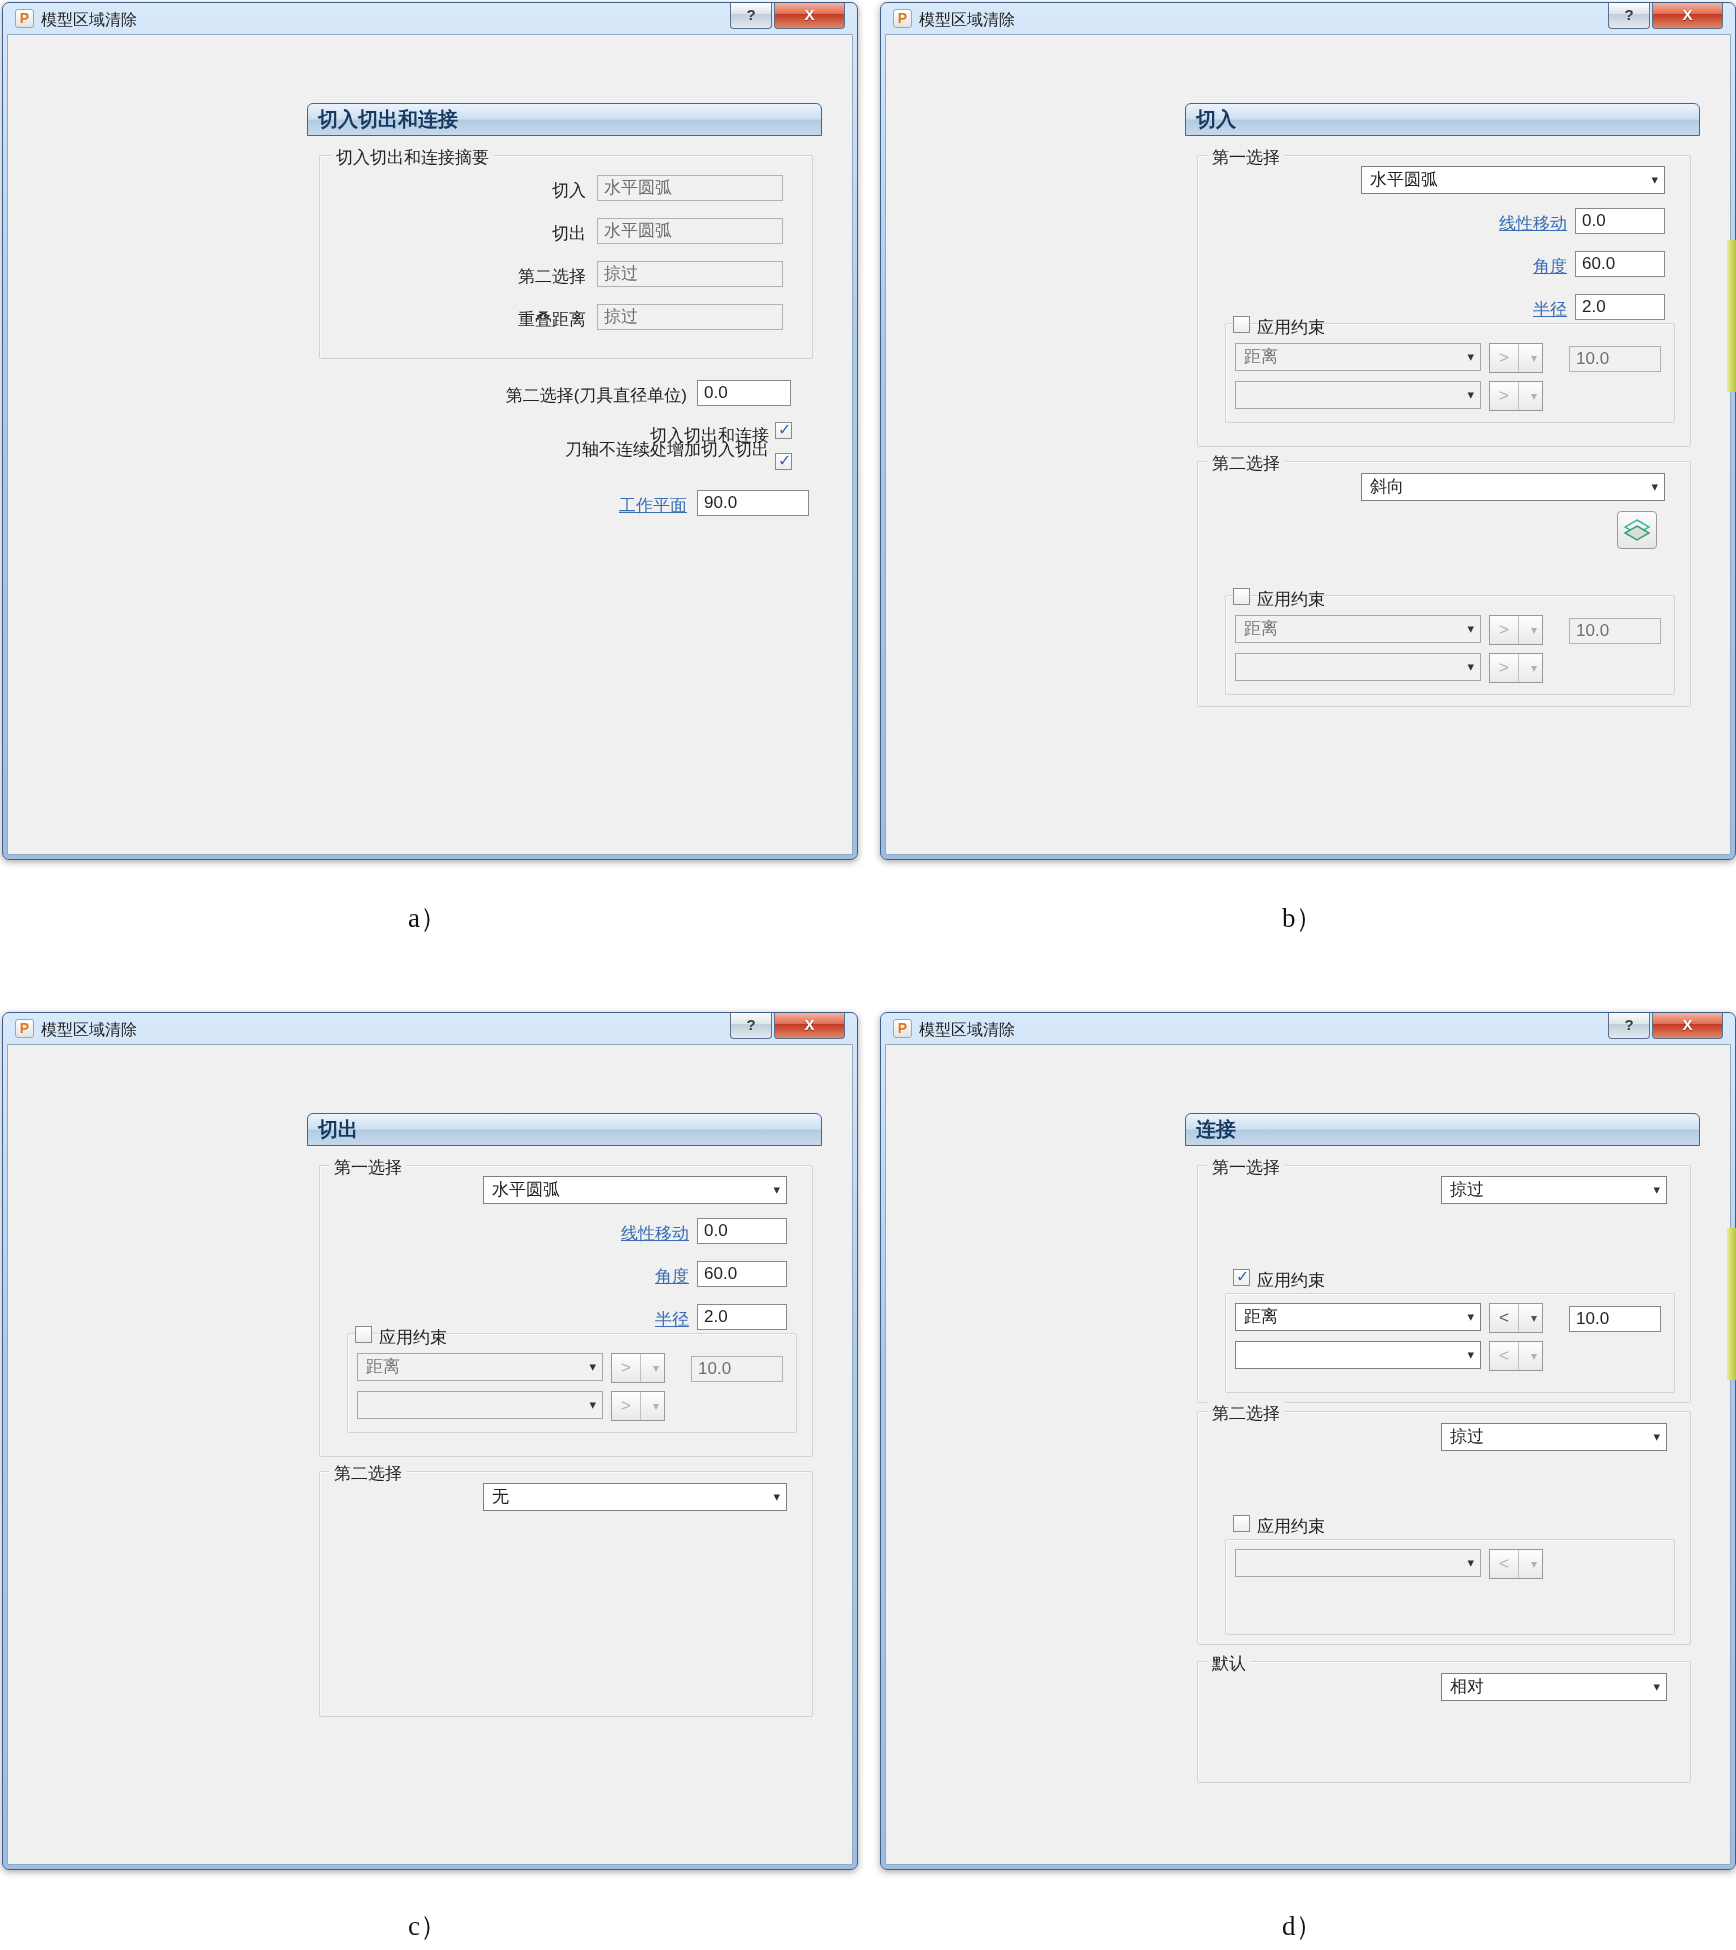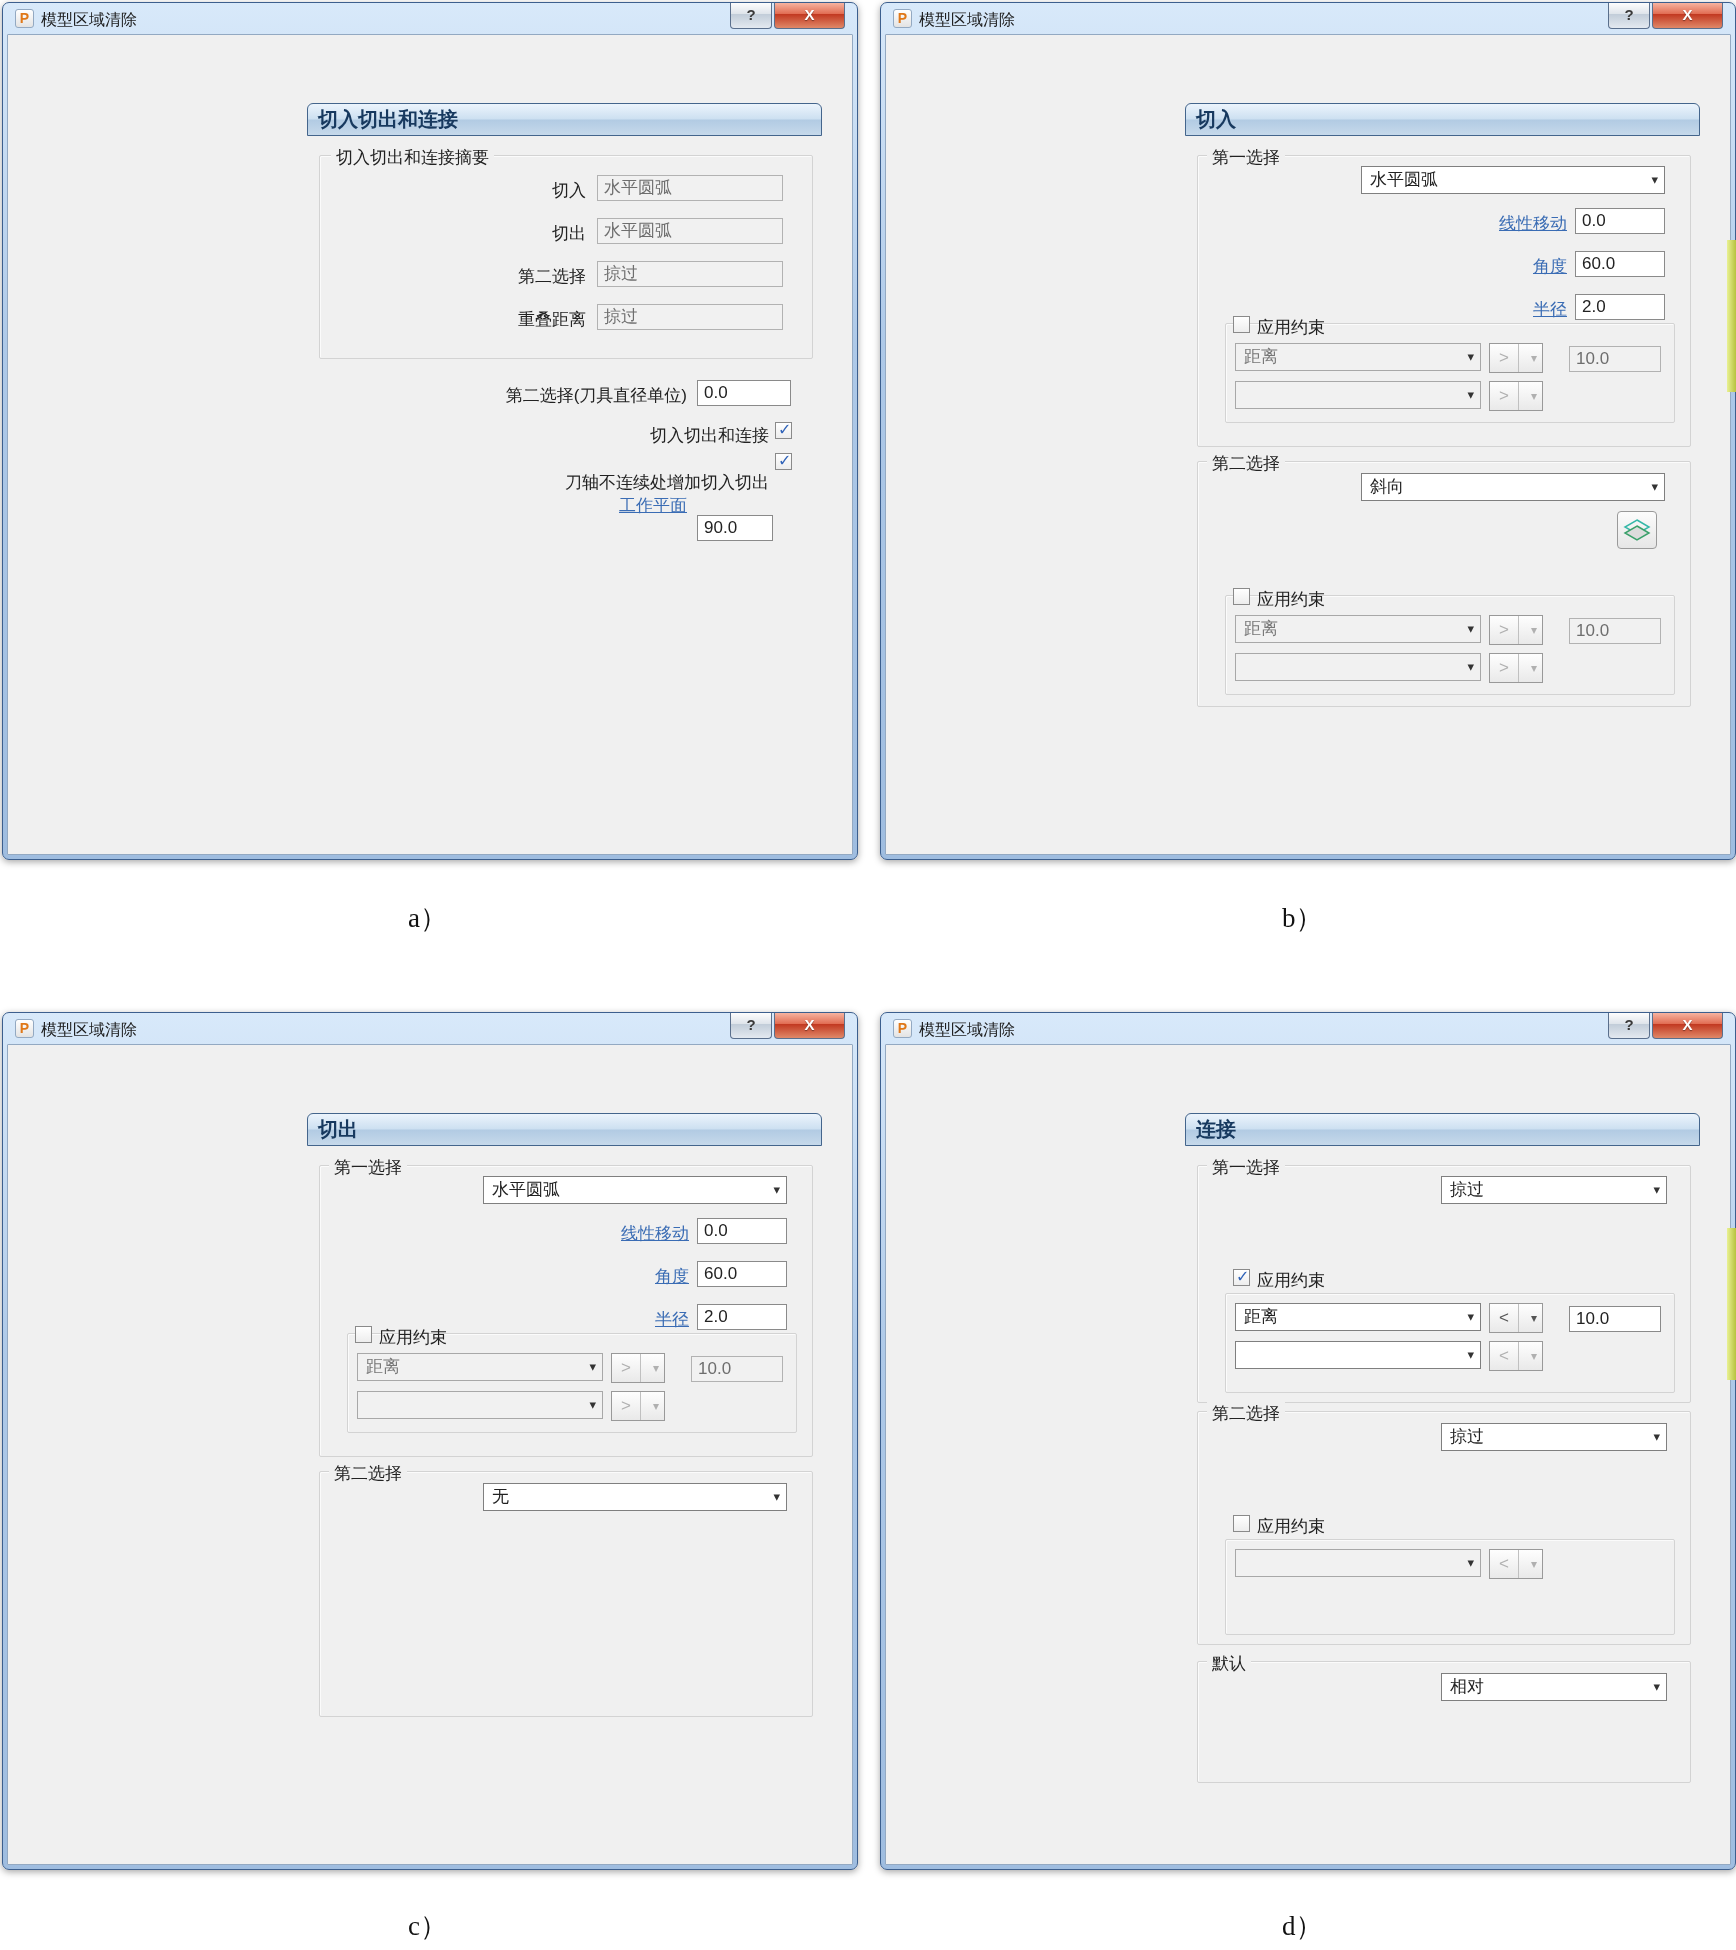--- a/index.html
+++ b/index.html
@@ -287,25 +287,25 @@
   <div class="flabel" style="left:330px;top:262px;width:253px">第二选择</div>
   <div class="field dis" style="left:594px;top:258px;width:186px">掠过</div>
   <div class="flabel" style="left:330px;top:305px;width:253px">重叠距离</div>
   <div class="field dis" style="left:594px;top:301px;width:186px">掠过</div>
 
   <div class="flabel" style="left:336px;top:381px;width:348px">第二选择(刀具直径单位)</div>
   <div class="field" style="left:694px;top:377px;width:94px">0.0</div>
 
   <div class="flabel" style="left:436px;top:421px;width:330px">切入切出和连接</div>
   <span class="cb checked" style="left:772px;top:419px"></span>
-  <div class="flabel" style="left:380px;top:468px;width:386px">刀轴不连续处增加切入切出</div>
+  <div class="flabel" style="left:380px;top:435px;width:386px">刀轴不连续处增加切入切出</div>
   <span class="cb checked" style="left:772px;top:450px"></span>
 
   <div class="flabel link" style="left:486px;top:491px;width:198px">工作平面</div>
-  <div class="field" style="left:694px;top:512px;width:76px">90.0</div>
+  <div class="field" style="left:694px;top:487px;width:112px">90.0</div>
 </div>
 <div class="caption" style="left:408px;top:900px">a）</div>
 
 <div class="dialog" style="left:880px;top:2px">
     <div class="btn" style="left:546px;top:814px;width:62px;">取消</div>
     <div class="btn" style="left:470px;top:814px;width:62px;">确定</div>
     <div class="btn" style="left:394px;top:814px;width:62px;">队列</div>
     <div class="btn focus" style="left:308px;top:814px;width:72px;">计算</div>
     <span class="cb checked" style="left:782px;top:773px;"></span>
     <div class="cb-label" style="left:608px;top:774px;width:168px;text-align:right;">过切检查</div>

